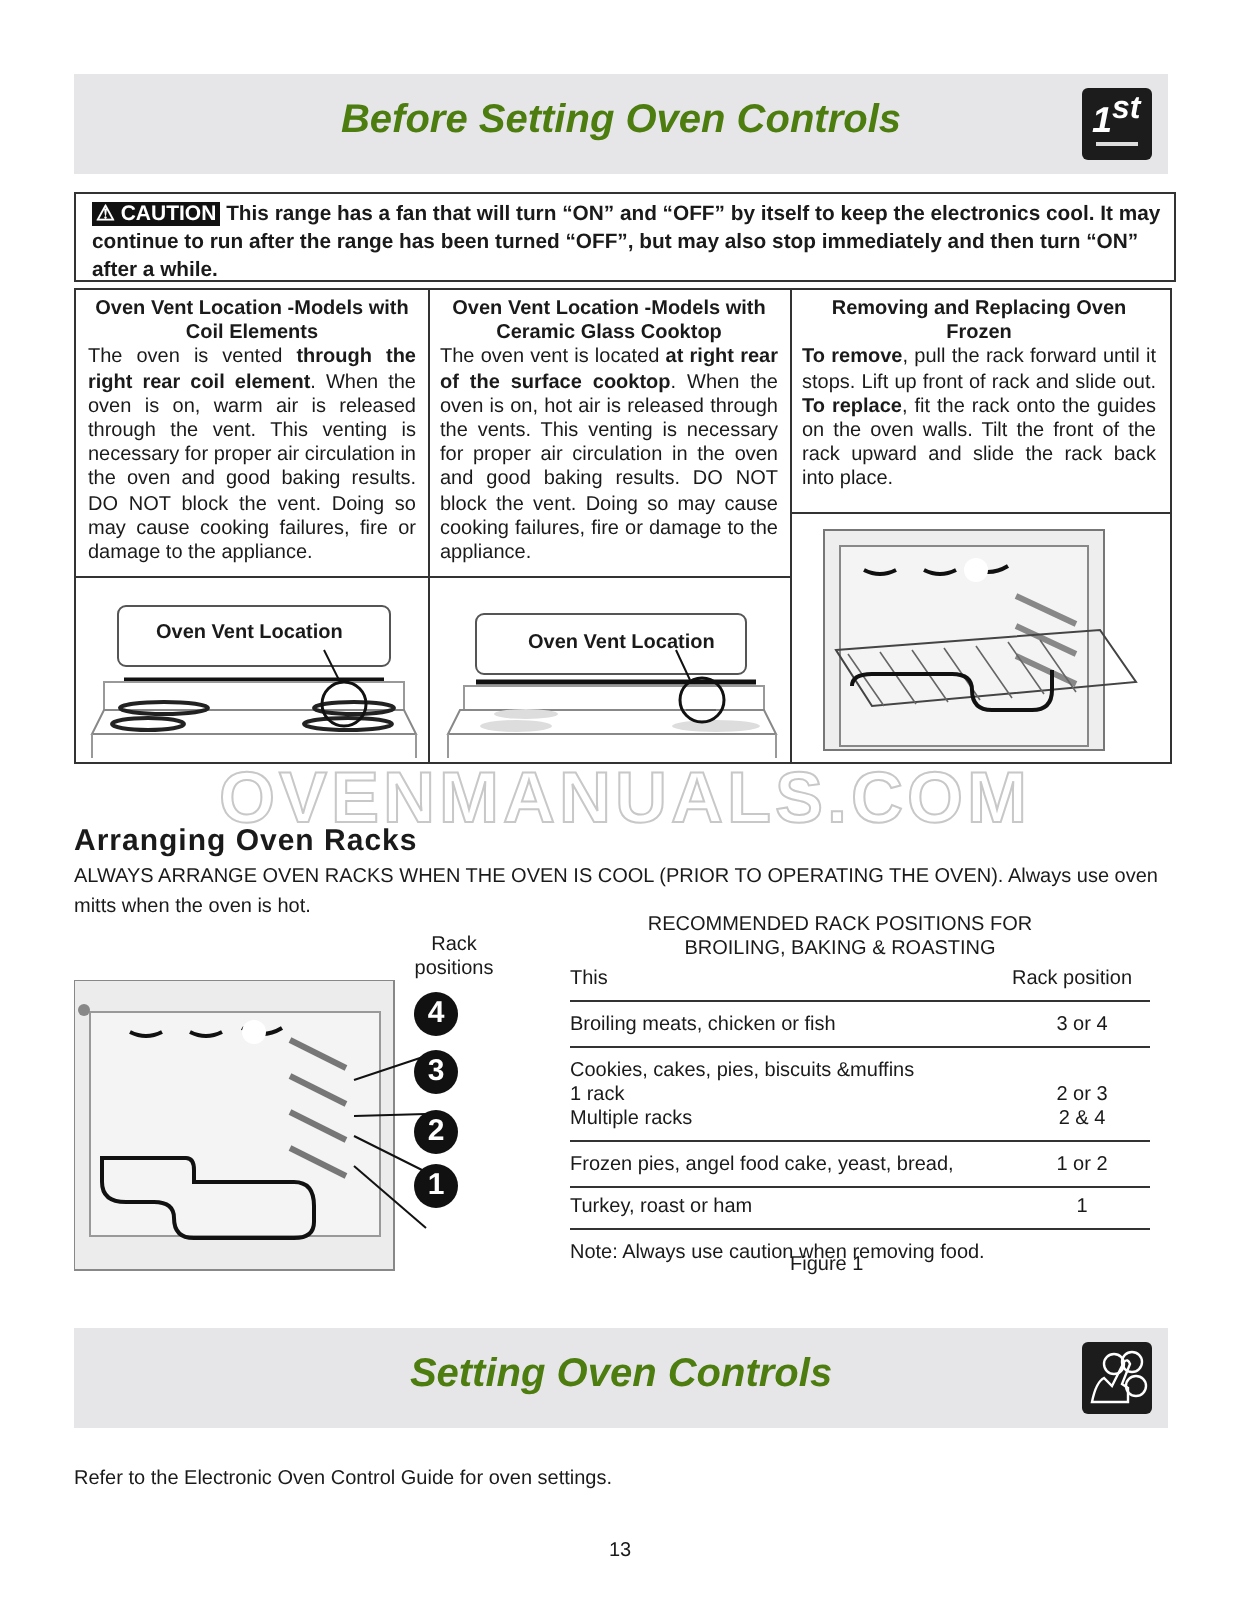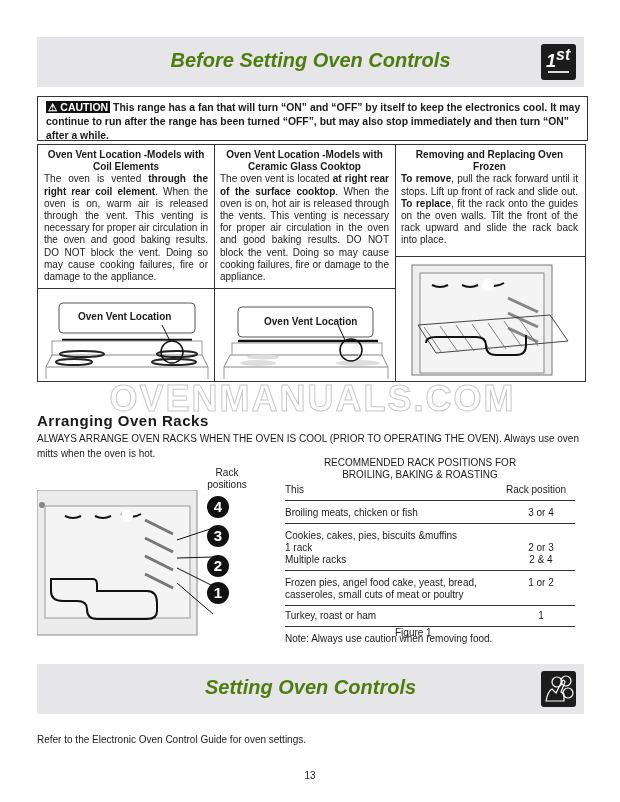--- a/index.html
+++ b/index.html
@@ -144,21 +144,20 @@
 <div class="tbl">
   <div class="row hdr"><span>This</span><span class="v">Rack position</span></div>
   <div class="row" style="padding-top:6px;"><span>Broiling meats, chicken or fish</span><span class="v">3 or 4</span></div>
   <div class="row" style="padding-top:6px;">
     <div>Cookies, cakes, pies, biscuits &amp;muffins</div>
     <div style="position:relative;"><span>1 rack</span><span class="v" style="position:absolute;right:4px;width:60px;text-align:center;">2 or 3</span></div>
     <div style="position:relative;"><span>Multiple racks</span><span class="v" style="position:absolute;right:4px;width:60px;text-align:center;">2 &amp; 4</span></div>
   </div>
   <div class="row" style="padding-top:6px;">
       <div>Frozen pies, angel food cake, yeast, bread,</div>
-      <div>casseroles, small cuts of meat or poultry</div>
       <span class="v" style="top:6px;">1 or 2</span>
     </div>
   <div class="row" style="padding-top:4px;"><span>Turkey, roast or ham</span><span class="v">1</span></div>
   <div style="padding-top:6px;">Note: Always use caution when removing food.</div>
 </div>
 <div class="figcap">Figure 1</div>
 
 <div class="banner" style="top:664px;">
   <h1>Setting Oven Controls</h1>
   <div class="badge">

